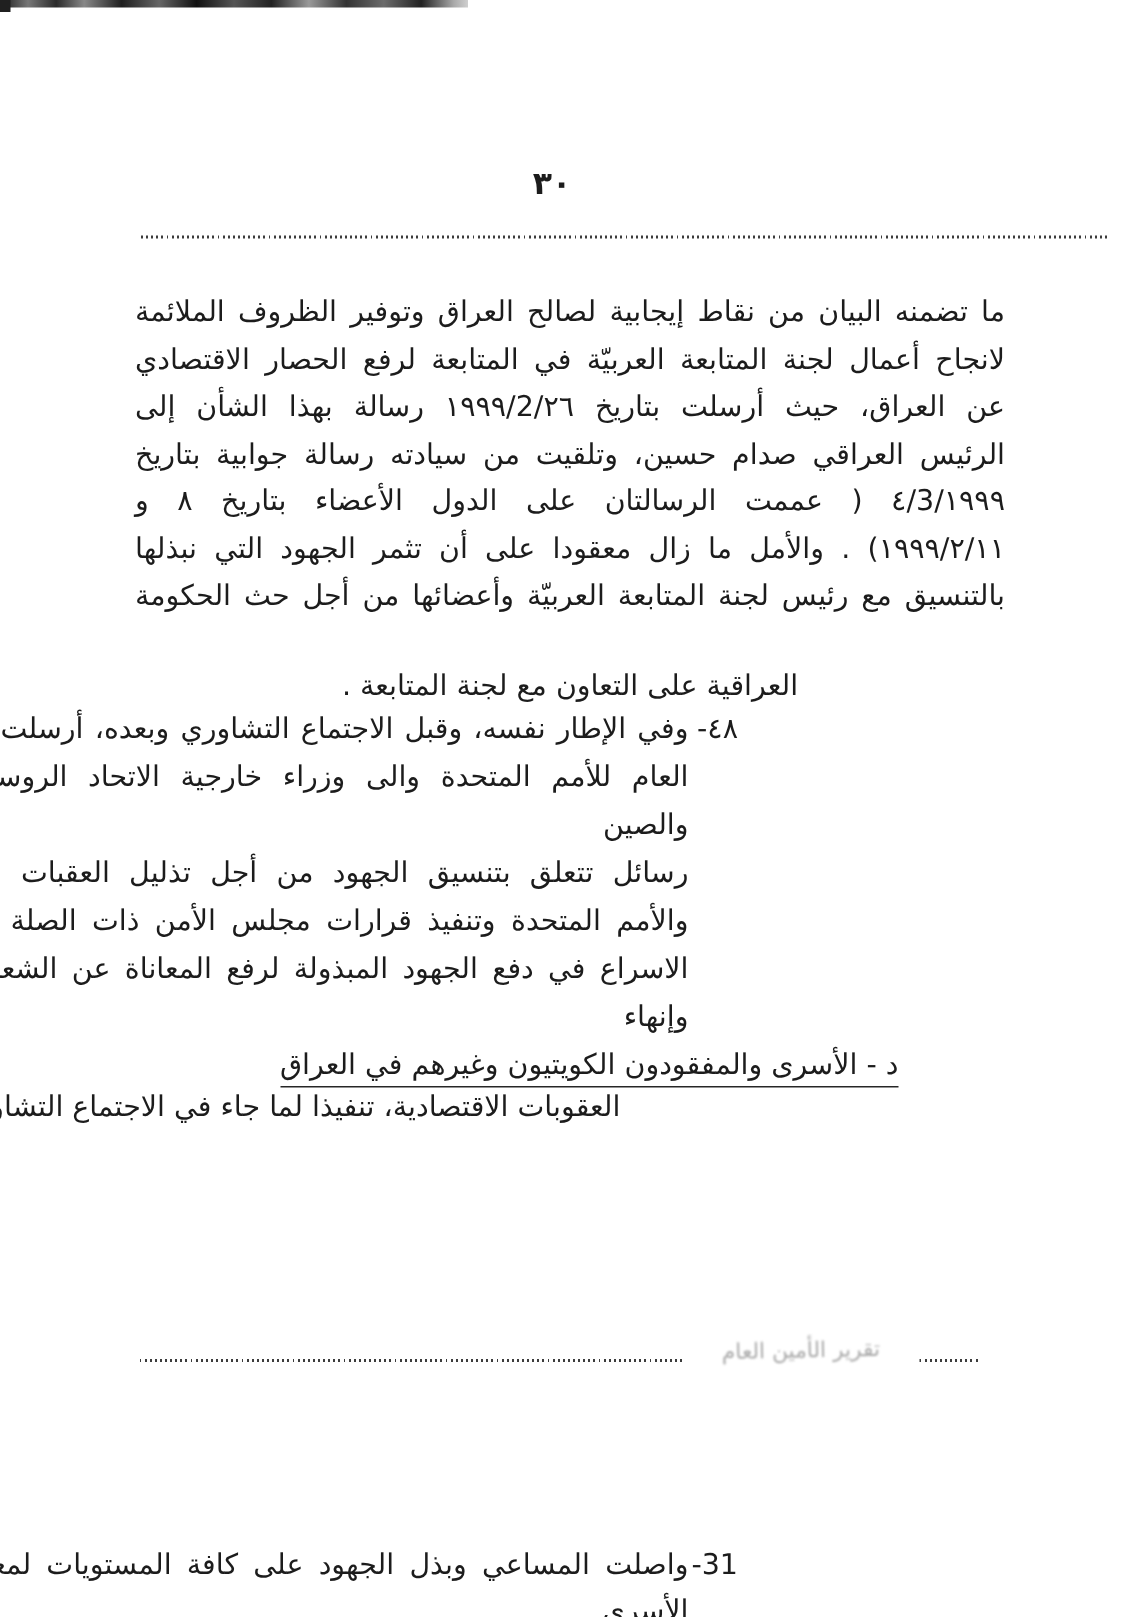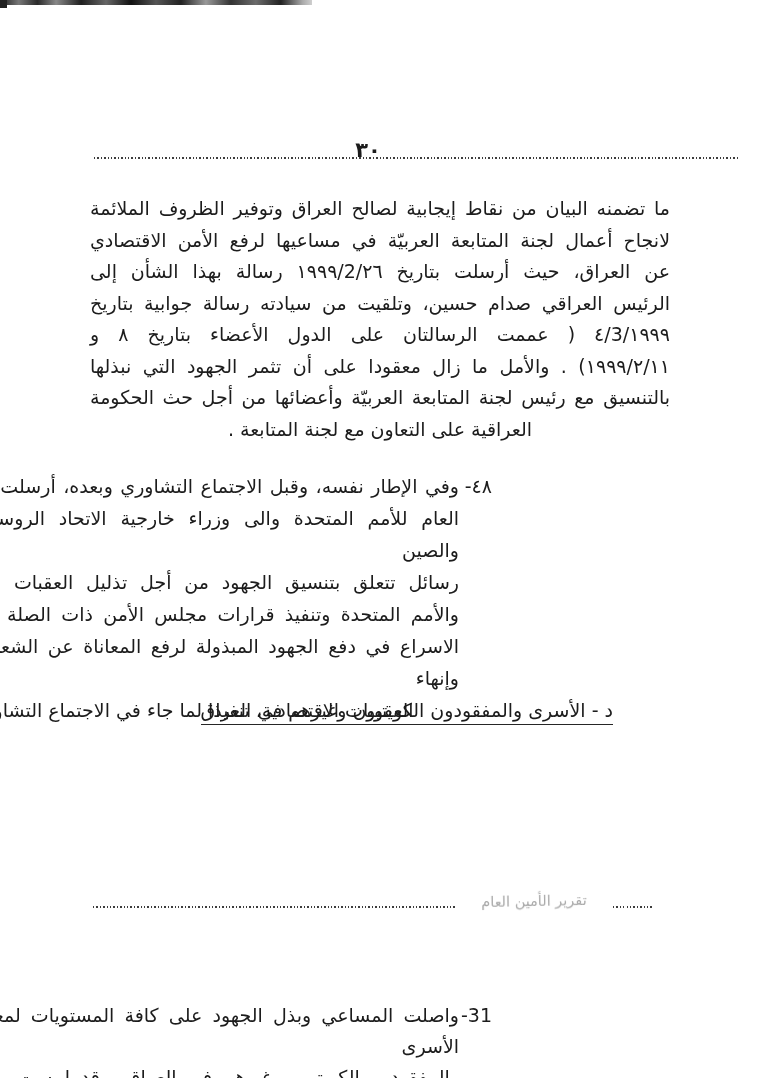--- a/index.html
+++ b/index.html
@@ -15,21 +15,21 @@
   .scan-strip{
     position:absolute;top:0;left:0;width:312px;height:5px;
     background:linear-gradient(to right,
       #1a1a1a 0%, #777 6%, #2a2a2a 12%, #888 18%, #1f1f1f 26%, #666 34%,
       #111 42%, #555 50%, #222 58%, #999 66%, #333 74%, #6b6b6b 82%,
       #222 90%, #aaa 97%, #cfcfcf 100%);
   }
   .corner-mark{position:absolute;top:0;left:0;width:7px;height:8px;background:#202020;}
 
   .page-number{
-    position:absolute;top:138px;left:0;width:736px;
+    position:absolute;top:110px;left:0;width:736px;
     text-align:center;
     font-size:21px;font-weight:bold;
     letter-spacing:2px;
   }
 
   .dotted{
     height:2px;
     background-image:repeating-linear-gradient(90deg,
       #3c3c3c 0,#3c3c3c 1.3px,transparent 1.3px,transparent 3.4px);
   }
@@ -39,30 +39,30 @@
     position:absolute;right:88px;width:580px;
     direction:rtl;
     font-size:19px;
   }
   .p47{top:193px;line-height:31.5px;}
   .p48{top:470px;line-height:32px;}
   .p49{top:744px;line-height:31px;}
 
   .line{white-space:normal;}
   .jl{text-align:justify;text-align-last:justify;}
-  .cl{text-align:center;}
+  .cl{text-align:center;margin-top:28px;}
   .np{position:relative;}
   .np .line{margin-right:33px;}
   .item-num{
     position:absolute;right:0;top:0;
     line-height:inherit;
   }
 
   .heading{
-    position:absolute;top:699px;right:145px;
+    position:absolute;top:699px;right:159px;
     direction:rtl;text-align:left;
     font-size:19px;
   }
   .heading .hl{
     padding-bottom:3px;
     border-bottom:1.6px solid #262626;
   }
 
   .rule-seg{position:absolute;top:906px;}
   .seg1{left:93px;width:362px;}
@@ -84,21 +84,21 @@
 
   <div class="scan-strip"></div>
   <div class="corner-mark"></div>
 
   <div class="page-number">٣٠</div>
 
   <div class="dotted rule-top"></div>
 
   <div class="para p47">
     <div class="line jl">ما تضمنه البيان من نقاط إيجابية لصالح العراق وتوفير الظروف الملائمة</div>
-    <div class="line jl">لانجاح أعمال لجنة المتابعة العربيّة في مساعيها لرفع الأمن الاقتصادي</div>
+    <div class="line jl">لانجاح أعمال لجنة المتابعة العربيّة في المتابعة لرفع الحصار الاقتصادي</div>
     <div class="line jl">عن العراق، حيث أرسلت بتاريخ ١٩٩٩/2/٢٦ رسالة بهذا الشأن إلى</div>
     <div class="line jl">الرئيس العراقي صدام حسين، وتلقيت من سيادته رسالة جوابية بتاريخ</div>
     <div class="line jl">١٩٩٩/3/٤ ( عممت الرسالتان على الدول الأعضاء بتاريخ ٨ و</div>
     <div class="line jl">١٩٩٩/٢/١١) . والأمل ما زال معقودا على أن تثمر الجهود التي نبذلها</div>
     <div class="line jl">بالتنسيق مع رئيس لجنة المتابعة العربيّة وأعضائها من أجل حث الحكومة</div>
     <div class="line cl">العراقية على التعاون مع لجنة المتابعة .</div>
   </div>
 
   <div class="para p48 np">
     <span class="item-num">٤٨-</span>

